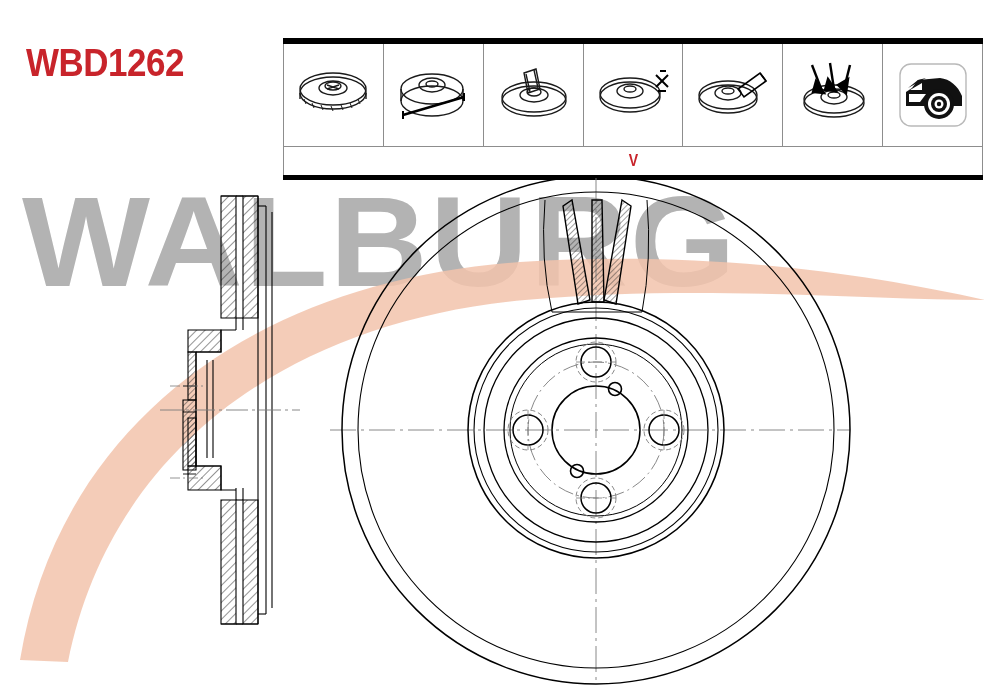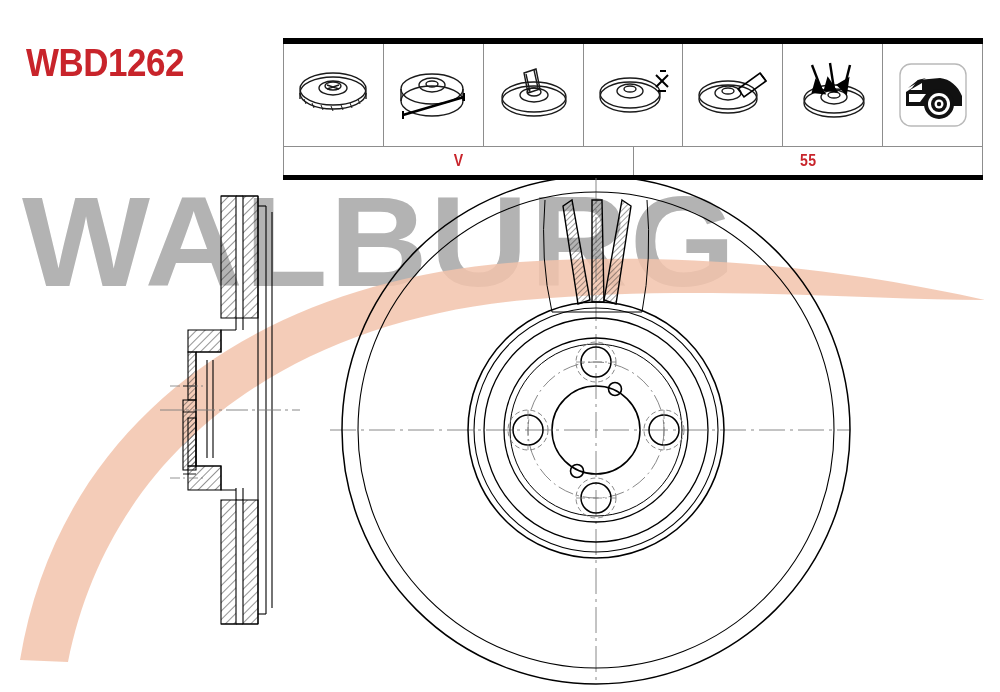--- a/index.html
+++ b/index.html
@@ -354,18 +354,15 @@
         <circle cx="43" cy="46" r="2.2" fill="#111"></circle>
       </svg>
     </div>
 
   </div>
 
   <div id="spec-row-values">
     <div class="spec-value-cell">
       <span>V</span>
     </div>
-    <div class="spec-value-cell">
-      <span>55</span>
-    </div>
   </div>
 
 </div>
 
 </body></html>

